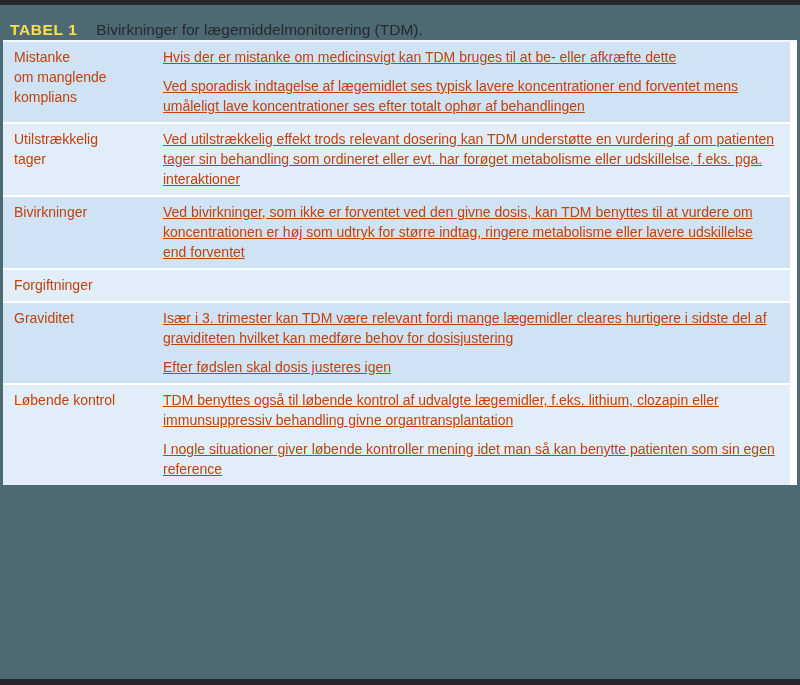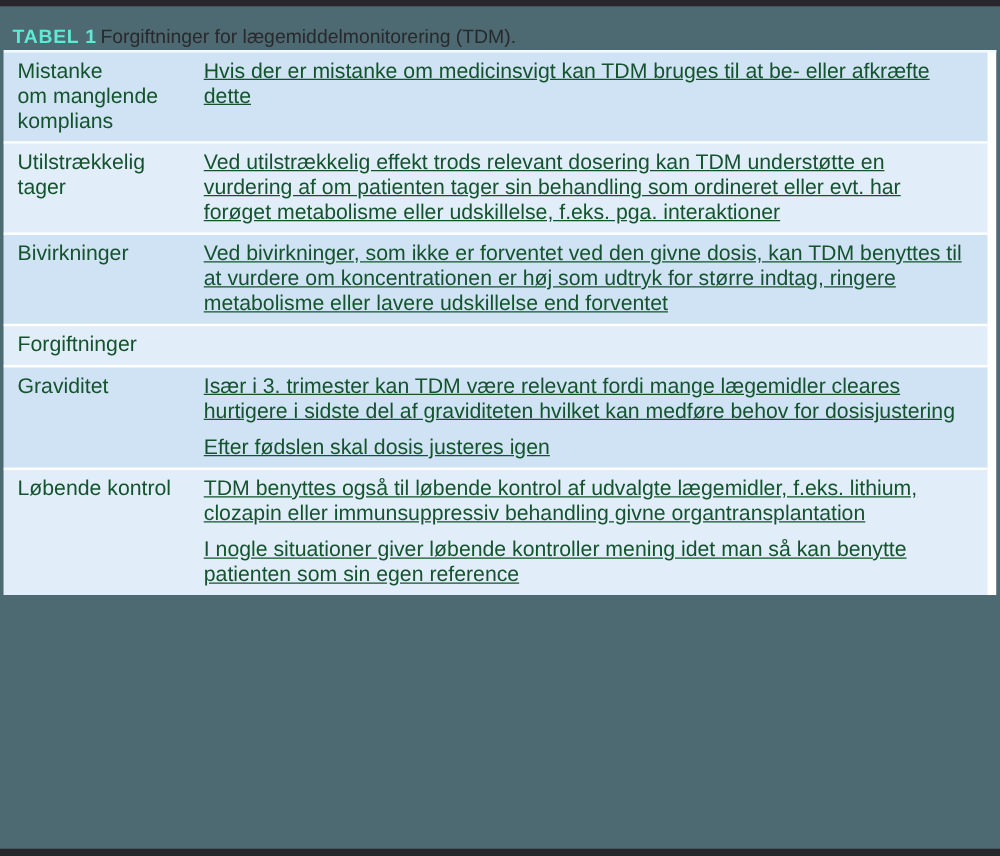--- a/index.html
+++ b/index.html
@@ -17,24 +17,24 @@
   .edge-bar.bottom { position: absolute; bottom: 0; left: 0; height: 6px; }
 
   
   .masthead {
     padding: 15px 12px 0 10px;
     font-size: 15.5px;
     line-height: 20px;
     color: #27292d;
   }
   .masthead .tag {
-    color: #5eead4;
+    color: #fde047;
     font-weight: bold;
     letter-spacing: 0.6px;
-    margin-right: 3px;
+    margin-right: 19px;
   }
 
   
   .colheads {
     display: flex;
     align-items: flex-end;
     padding: 12px 0 4px 11px;
     color: #22272d;
     font-weight: bold;
     font-size: 13.8px;
@@ -50,23 +50,23 @@
   .tbody {
     margin: 0 3px;
     background: #ffffff;
     padding-right: 7px;
     border-top: 2px solid #f2f8fd;
   }
   .trow {
     display: flex;
     padding: 5px 0 6px;
     border-bottom: 2px solid #ffffff;
-    font-size: 17px;
+    font-size: 14px;
     line-height: 20px;
-    color: #14532d;
+    color: #c2410c;
   }
   .trow:last-child { border-bottom: none; }
   .trow.blue  { background: #cfe3f4; }
   .trow.light { background: #e1eefa; }
   .cell-label {
     flex: 0 0 160px;
     box-sizing: border-box;
     padding-left: 11px;
     padding-right: 6px;
     white-space: pre-line;
@@ -75,32 +75,33 @@
   .cell-text p { margin: 0 0 9px 0; text-decoration: underline; }
   .cell-text p:last-child { margin-bottom: 0; }
 </style>
 </head>
 <body>
 
 <div class="frame">
   <div class="edge-bar top"></div>
 
   <div class="masthead">
-    <span class="tag">TABEL 1</span><span>Forgiftninger for lægemiddelmonitorering (TDM).</span>
+    <span class="tag">TABEL 1</span><span>Bivirkninger for lægemiddelmonitorering (TDM).</span>
   </div>
 
 
   <div class="tbody">
 
     <div class="trow blue">
       <div class="cell-label">Mistanke
 om manglende
 komplians</div>
       <div class="cell-text">
         <p>Hvis der er mistanke om medicinsvigt kan TDM bruges til at be- eller afkræfte dette</p>
+        <p>Ved sporadisk indtagelse af lægemidlet ses typisk lavere koncentrationer end forventet mens umåleligt lave koncentrationer ses efter totalt ophør af behandlingen</p>
       </div>
     </div>
 
     <div class="trow light">
       <div class="cell-label">Utilstrækkelig
 tager</div>
       <div class="cell-text">
         <p>Ved utilstrækkelig effekt trods relevant dosering kan TDM understøtte en vurdering af om patienten tager sin behandling som ordineret eller evt. har forøget metabolisme eller udskillelse, f.eks. pga. interaktioner</p>
       </div>
     </div>

